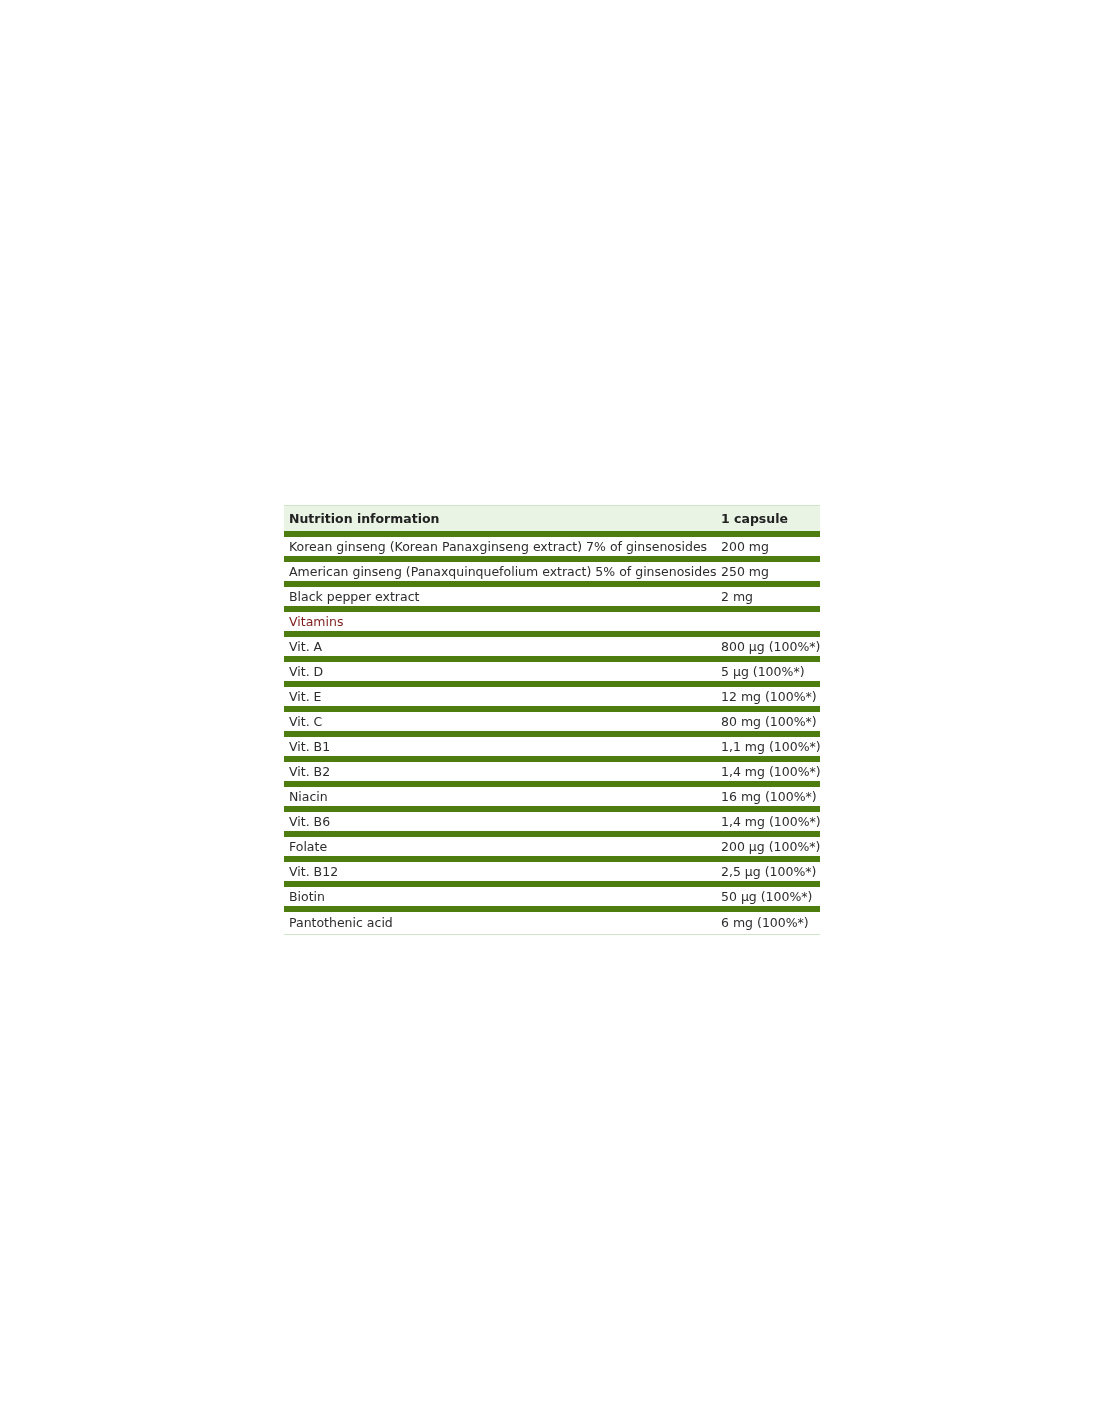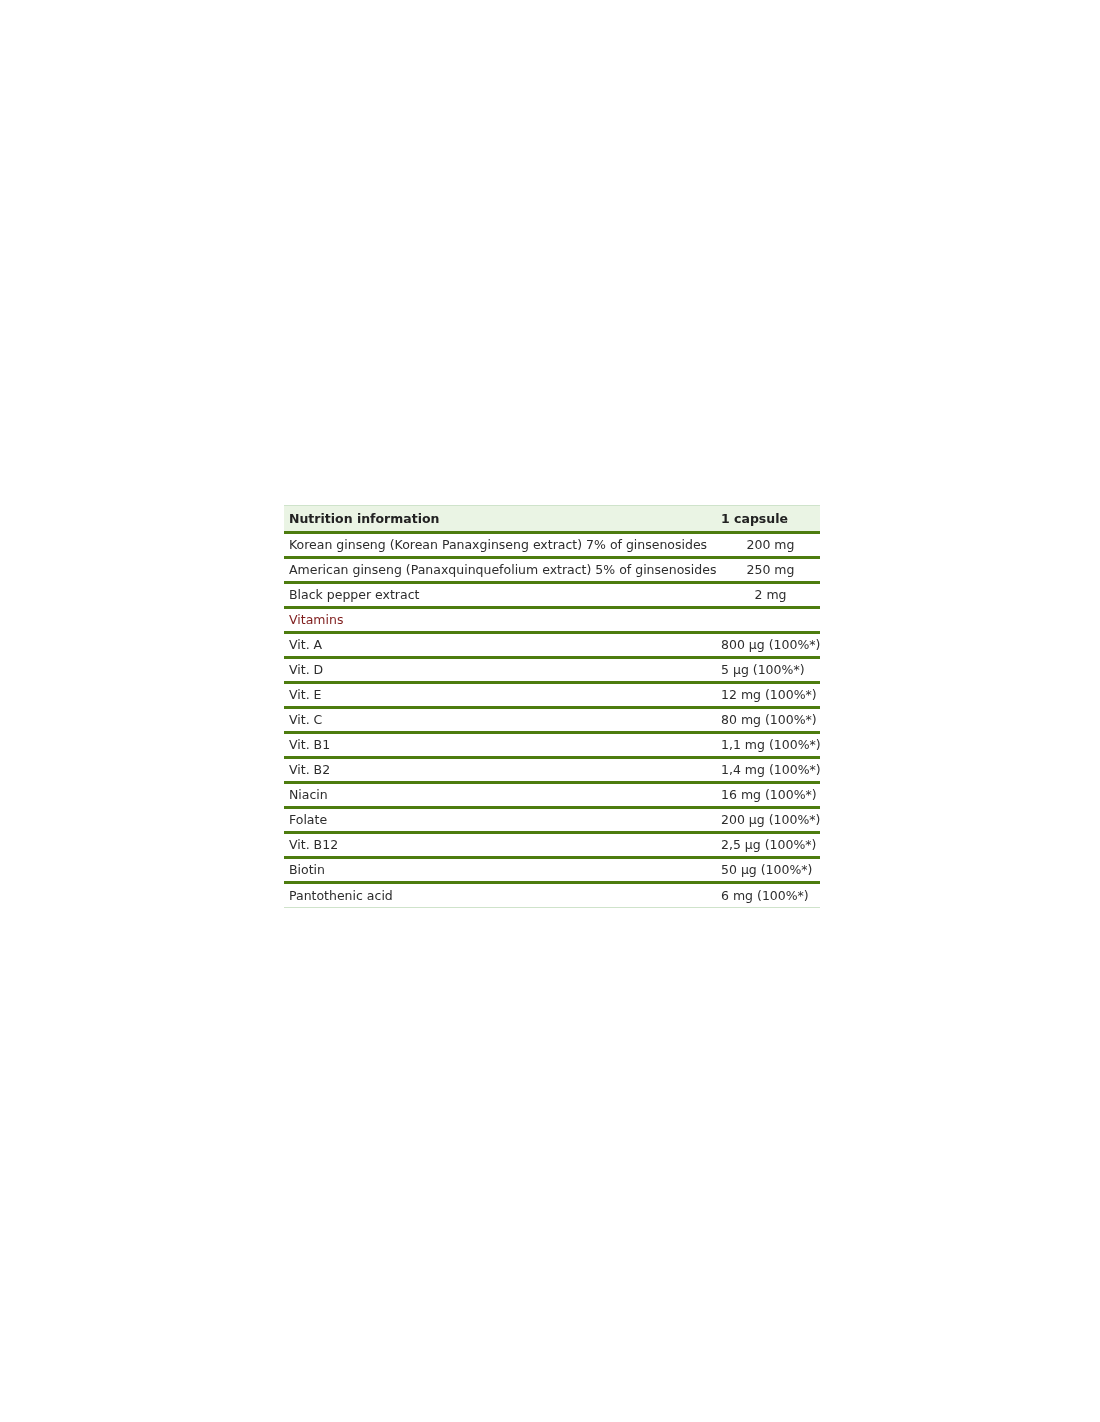--- a/index.html
+++ b/index.html
@@ -35,21 +35,21 @@
   table.nutrition tr {
     height: 25px;
   }
   table.nutrition th,
   table.nutrition td {
     font-size: 12.5px;
     font-weight: normal;
     text-align: left;
     vertical-align: middle;
     padding: 0 0 0 5px;
-    border-top: 3px solid #4d7c0f;
+    border-top: 6px solid #4d7c0f;
     border-bottom: 1px solid #cfe3cb;
     line-height: 14px;
     white-space: nowrap;
     overflow: hidden;
   }
   table.nutrition col.c-name { width: 432px; }
   table.nutrition col.c-val  { width: 104px; }
 
   table.nutrition thead tr {
     background: #eaf4e4;
@@ -60,21 +60,20 @@
     border-top: 1px solid #cfe3cb;
     border-bottom: 1px solid #cfe3cb;
     height: 25px;
   }
   table.nutrition tbody td.name {
     color: #2d2d2d;
   }
   table.nutrition tbody td.value {
     color: #2d2d2d;
     padding-left: 5px;
-    text-align: center;
   }
   table.nutrition tbody tr.section td {
     color: #7f1d1d;
   }
   table.nutrition tbody td.value.right {
     text-align: left;
     padding-right: 8px;
   }
   table.nutrition tbody tr:last-child td {
     border-bottom: 1px solid #cfe3cb;
@@ -135,20 +134,24 @@
           </tr>
           <tr>
             <td class="name">Vit. B2</td>
             <td class="value right">1,4 mg (100%*)</td>
           </tr>
           <tr>
             <td class="name">Niacin</td>
             <td class="value right">16 mg (100%*)</td>
           </tr>
           <tr>
+            <td class="name">Vit. B6</td>
+            <td class="value right">1,4 mg (100%*)</td>
+          </tr>
+          <tr>
             <td class="name">Folate</td>
             <td class="value right">200 µg (100%*)</td>
           </tr>
           <tr>
             <td class="name">Vit. B12</td>
             <td class="value right">2,5 µg (100%*)</td>
           </tr>
           <tr>
             <td class="name">Biotin</td>
             <td class="value right">50 µg (100%*)</td>

